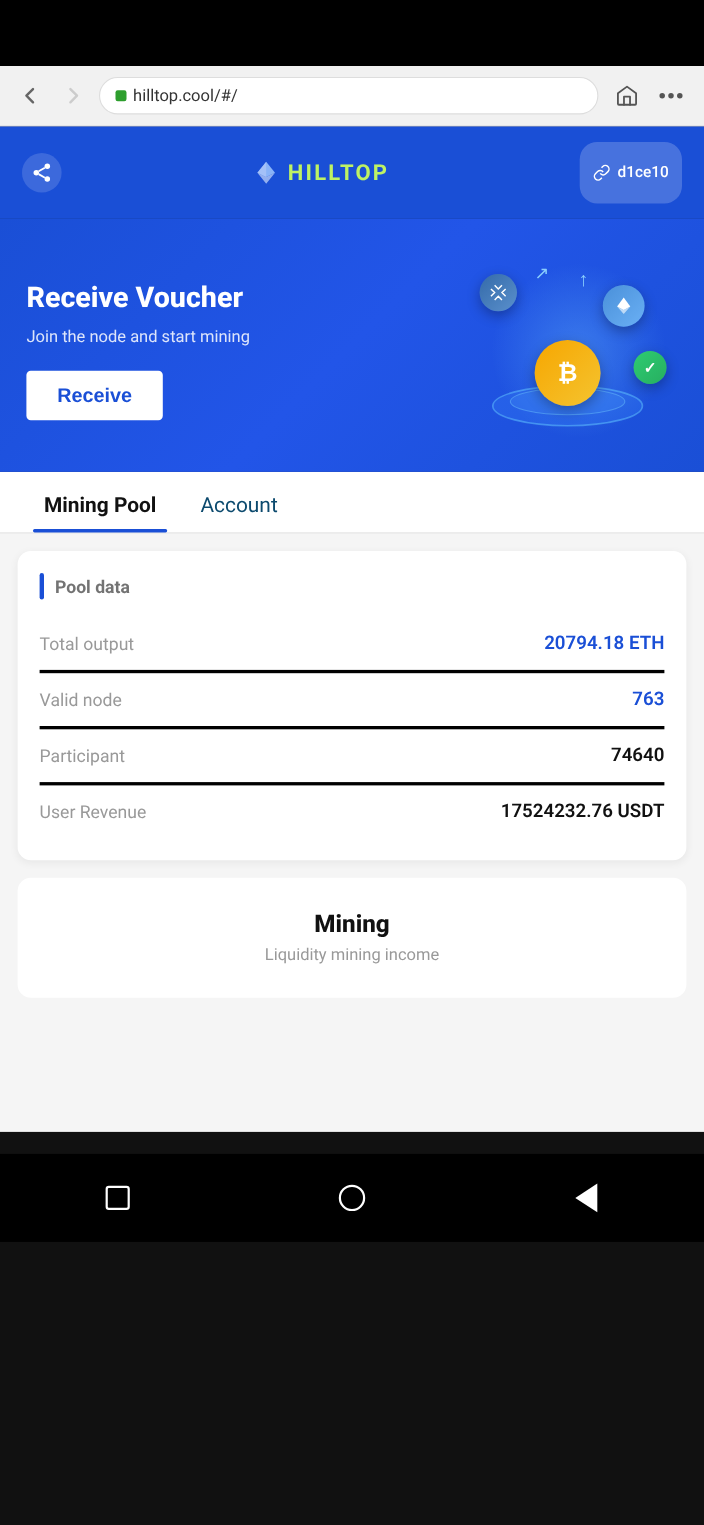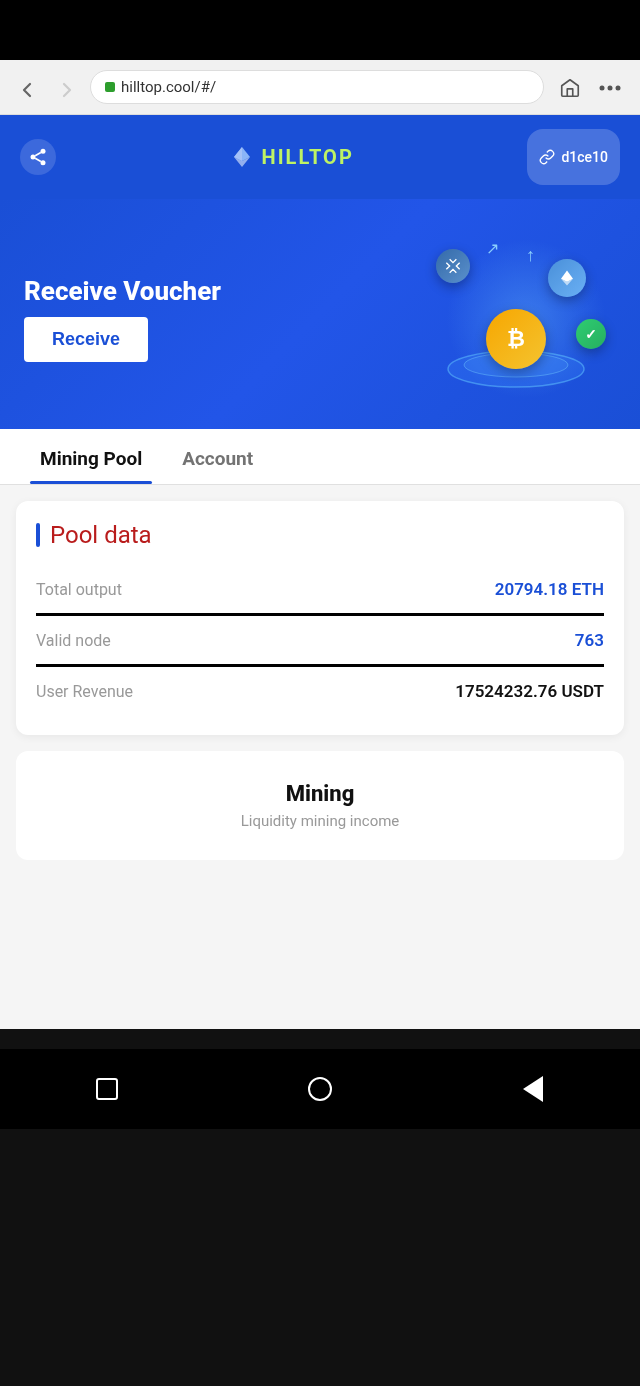--- a/index.html
+++ b/index.html
@@ -16,21 +16,21 @@
     .top-bar {
       background: #000;
       height: 60px;
     }
 
     
     .browser-chrome {
       background: #f1f1f1;
       padding: 10px 14px;
       display: flex;
-      align-items: flex-end;
+      align-items: center;
       gap: 10px;
       border-bottom: 1px solid #ddd;
     }
     .nav-btn {
       width: 28px;
       height: 28px;
       display: flex;
       align-items: center;
       justify-content: center;
       color: #666;
@@ -233,22 +233,22 @@
       background: #fff;
       display: flex;
       border-bottom: 1px solid #e0e0e0;
       padding: 0 20px;
     }
     .tab-item {
       padding: 18px 20px 14px;
       font-size: 19px;
       cursor: pointer;
       position: relative;
-      color: #737373;
-      font-weight: 700;
+      color: #0c4a6e;
+      font-weight: 400;
     }
     .tab-item.active {
       color: #111;
       font-weight: 700;
     }
     .tab-item.active::after {
       content: '';
       position: absolute;
       bottom: 0;
       left: 10px;
@@ -272,23 +272,23 @@
       gap: 10px;
       margin-bottom: 16px;
     }
     .card-accent {
       width: 4px;
       height: 24px;
       background: #1a4fd6;
       border-radius: 2px;
     }
     .card-title {
-      font-size: 24px;
-      font-weight: 400;
-      color: #b91c1c;
+      font-size: 16px;
+      font-weight: 700;
+      color: #737373;
     }
     .data-row {
       display: flex;
       justify-content: space-between;
       align-items: center;
       padding: 14px 0;
       border-bottom: 3px solid #000000;
     }
     .data-row:last-child {
       border-bottom: none;
@@ -419,20 +419,21 @@
       <path d="M10 13a5 5 0 007.54.54l3-3a5 5 0 00-7.07-7.07l-1.72 1.71"></path>
       <path d="M14 11a5 5 0 00-7.54-.54l-3 3a5 5 0 007.07 7.07l1.71-1.71"></path>
     </svg>
     <span class="wallet-badge-text">d1ce10</span>
   </div>
 </div>
 
 <div class="hero-banner">
   <div class="hero-content">
     <div class="hero-title">Receive Voucher</div>
+    <div class="hero-subtitle">Join the node and start mining</div>
     <button class="receive-btn">Receive</button>
   </div>
   <div class="crypto-illustration">
     <div class="crypto-glow"></div>
 
     <div style="position:absolute;bottom:18px;left:50%;transform:translateX(-50%);width:140px;height:44px;">
       <svg width="140" height="44" viewBox="0 0 140 44">
         <ellipse cx="70" cy="22" rx="68" ry="18" fill="rgba(60,140,255,0.25)" stroke="rgba(100,200,255,0.5)" stroke-width="1.5"></ellipse>
         <ellipse cx="70" cy="18" rx="52" ry="12" fill="rgba(80,160,255,0.2)" stroke="rgba(120,210,255,0.4)" stroke-width="1"></ellipse>
       </svg>
@@ -479,20 +480,24 @@
 
     <div class="data-row">
       <span class="data-label">Total output</span>
       <span class="data-value blue">20794.18 ETH</span>
     </div>
     <div class="data-row">
       <span class="data-label">Valid node</span>
       <span class="data-value blue">763</span>
     </div>
     <div class="data-row">
+      <span class="data-label">Participant</span>
+      <span class="data-value">74640</span>
+    </div>
+    <div class="data-row">
       <span class="data-label">User Revenue</span>
       <span class="data-value">17524232.76 USDT</span>
     </div>
   </div>
 
   <div class="mining-section">
     <div class="mining-title">Mining</div>
     <div class="mining-subtitle">Liquidity mining income</div>
   </div>
 

